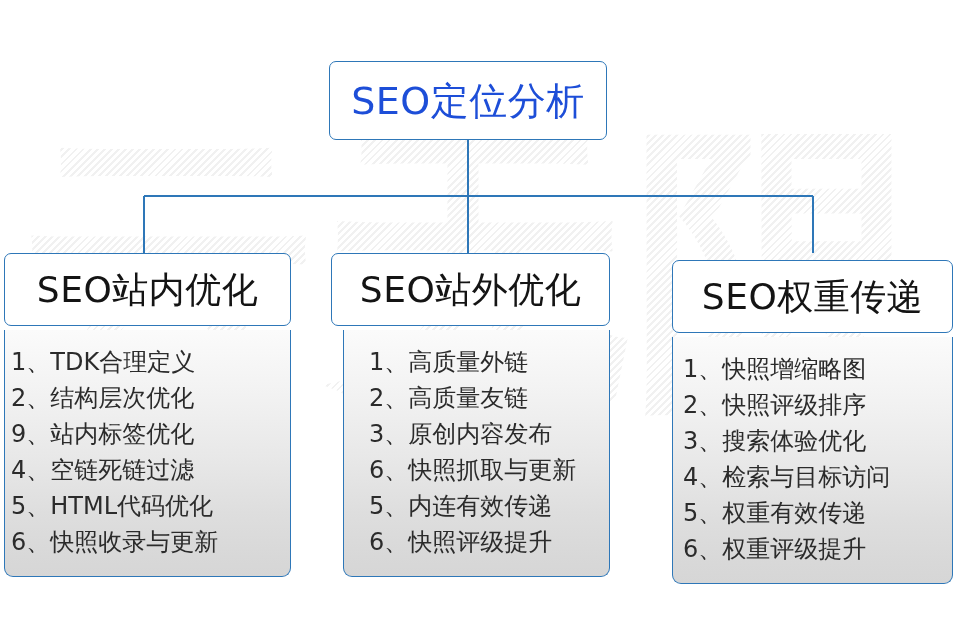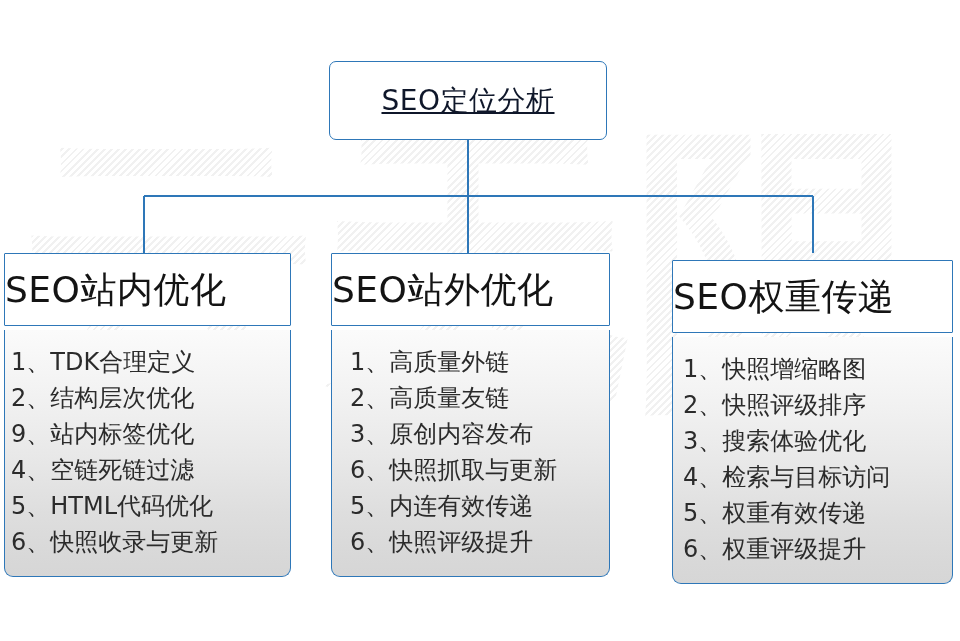--- a/index.html
+++ b/index.html
@@ -67,41 +67,41 @@
     height: 79px;
     box-sizing: border-box;
     border: 1.4px solid #2e77b8;
     border-radius: 7px;
     background: #ffffff;
     display: flex;
     align-items: center;
     justify-content: center;
   }
   .root-label {
-    font-size: 28px;
+    font-size: 38px;
     line-height: 1;
-    color: #0f172a;
+    color: #1d4ed8;
     letter-spacing: 0.5px;
     white-space: nowrap;
-    text-decoration: underline;
   }
 
   
   .column {
     position: absolute;
     top: 253px;
   }
   .col-header {
     box-sizing: border-box;
     border: 1.4px solid #2e77b8;
-    border-radius: 1px;
+    border-radius: 7px;
     background: #ffffff;
     height: 73px;
     display: flex;
     align-items: center;
+    justify-content: center;
   }
   .col-header-label {
     font-size: 36px;
     line-height: 1;
     color: #141414;
     letter-spacing: 0.5px;
     white-space: nowrap;
   }
   .col-body {
     box-sizing: border-box;
@@ -130,21 +130,21 @@
     white-space: nowrap;
     display: block;
   }
 
   
   #col-1 { left: 4px;   width: 287px; }
   #col-2 { left: 331px; width: 279px; }
   #col-3 { left: 672px; width: 281px; margin-top: 7px; }
 
   #col-1 .col-body { padding-left: 6px; }
-  #col-2 .col-body { padding-left: 18px; }
+  #col-2 .col-body { padding-left: 25px; margin-left: 12px; }
   #col-3 .col-body { padding-left: 10px; }
 </style>
 </head>
 <body>
 
 <div id="stage">
 
   <div class="watermark">云无限</div>
 
   <svg id="connectors" viewBox="0 0 960 641" xmlns="http://www.w3.org/2000/svg">

